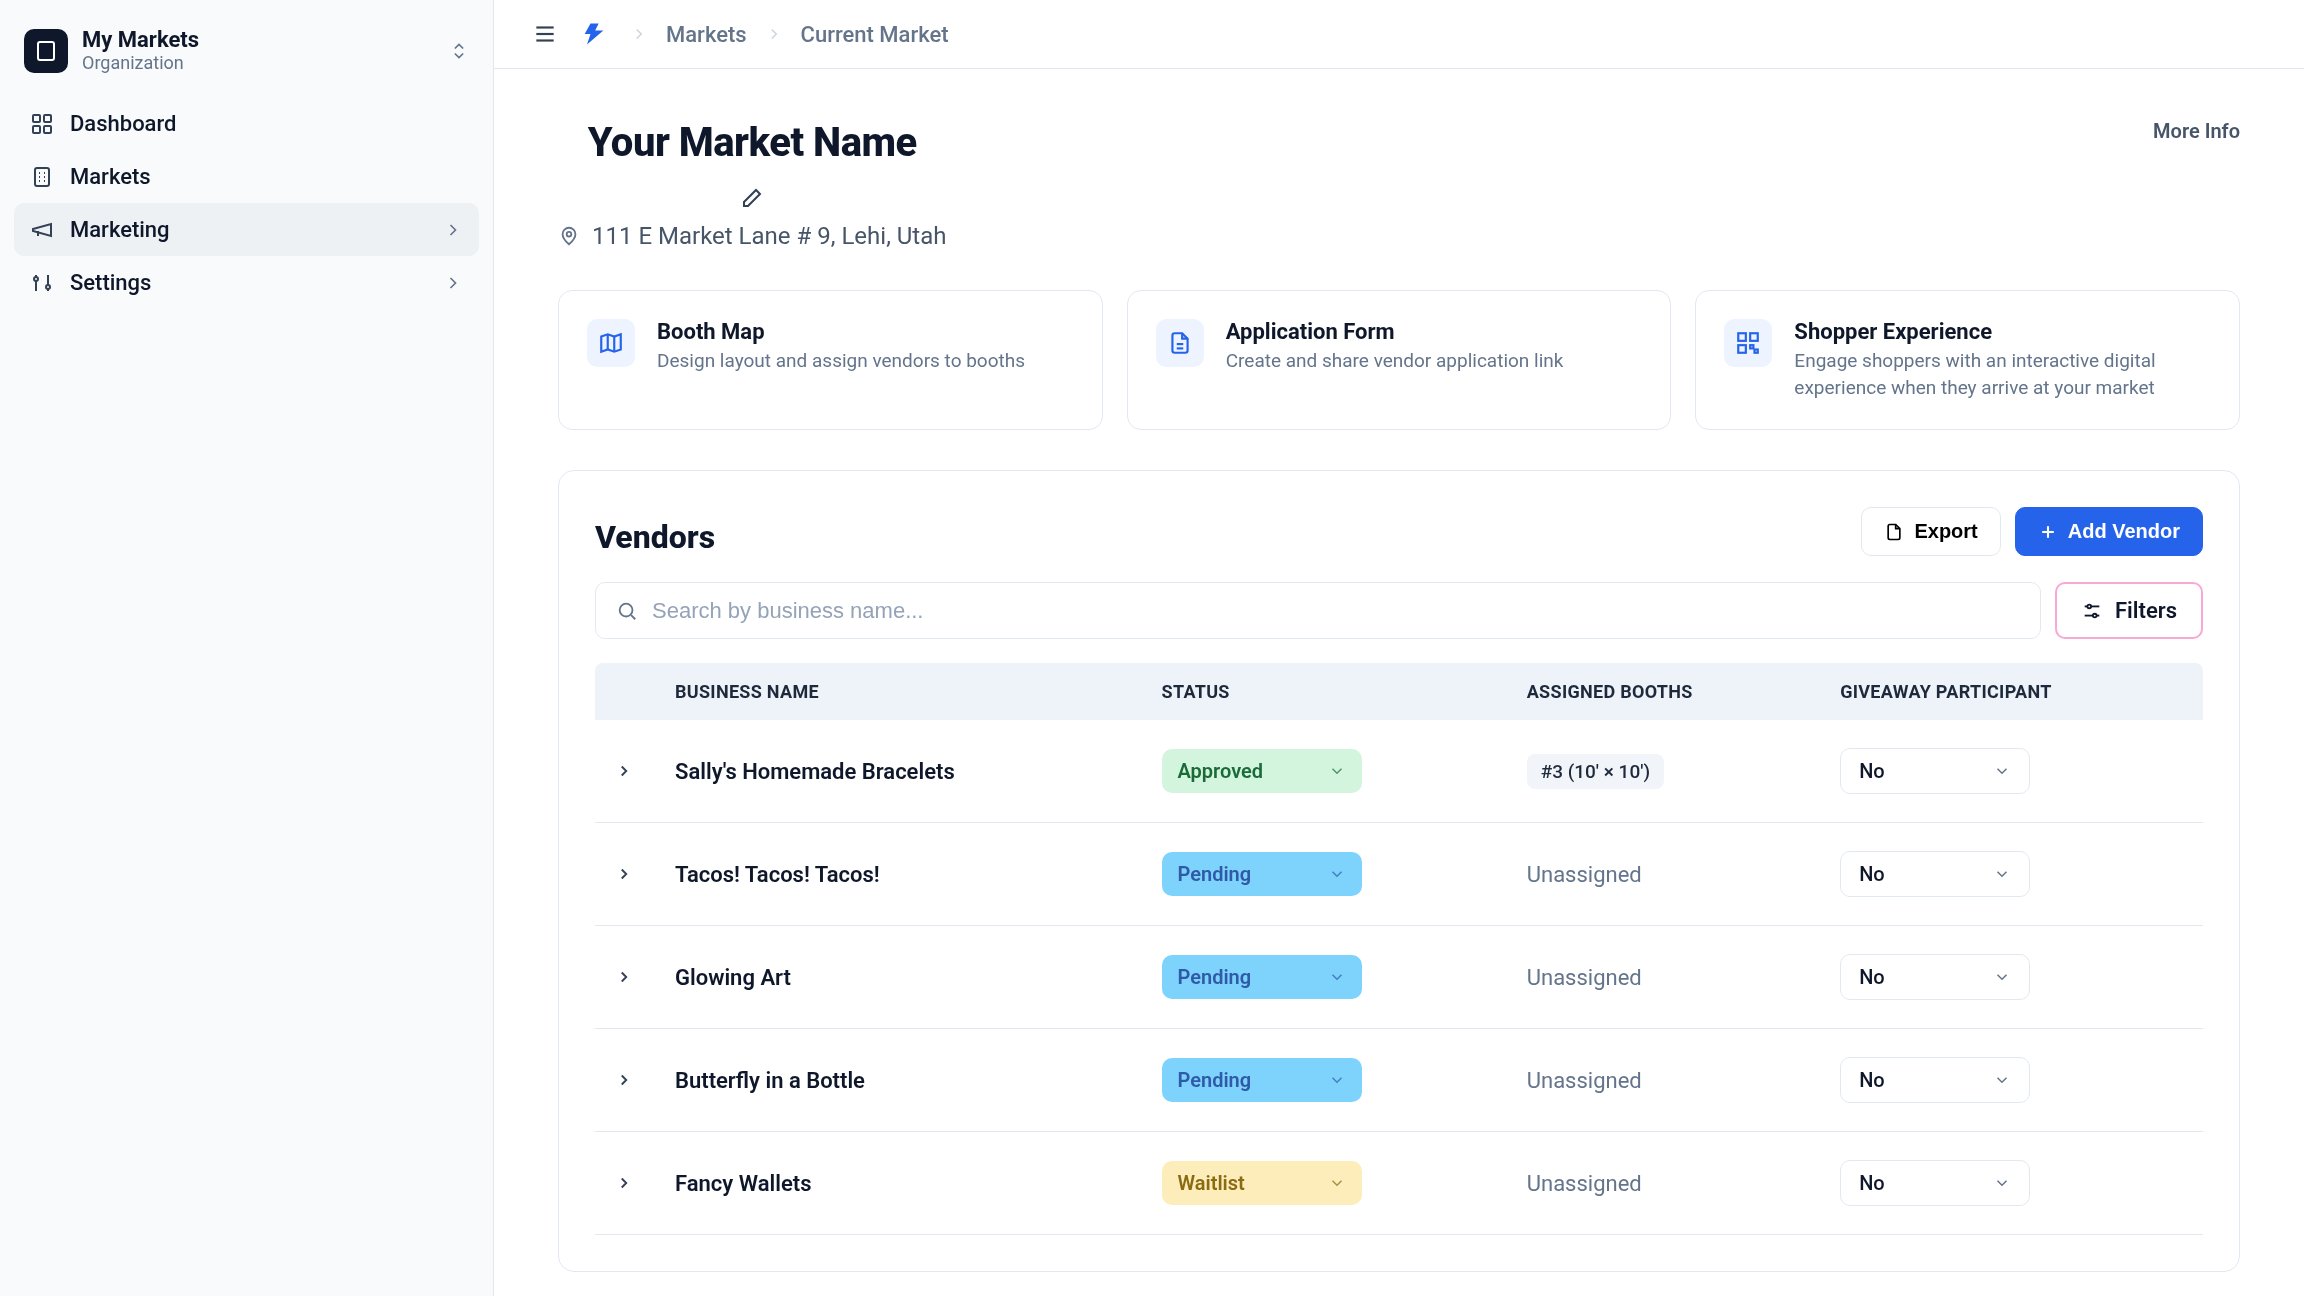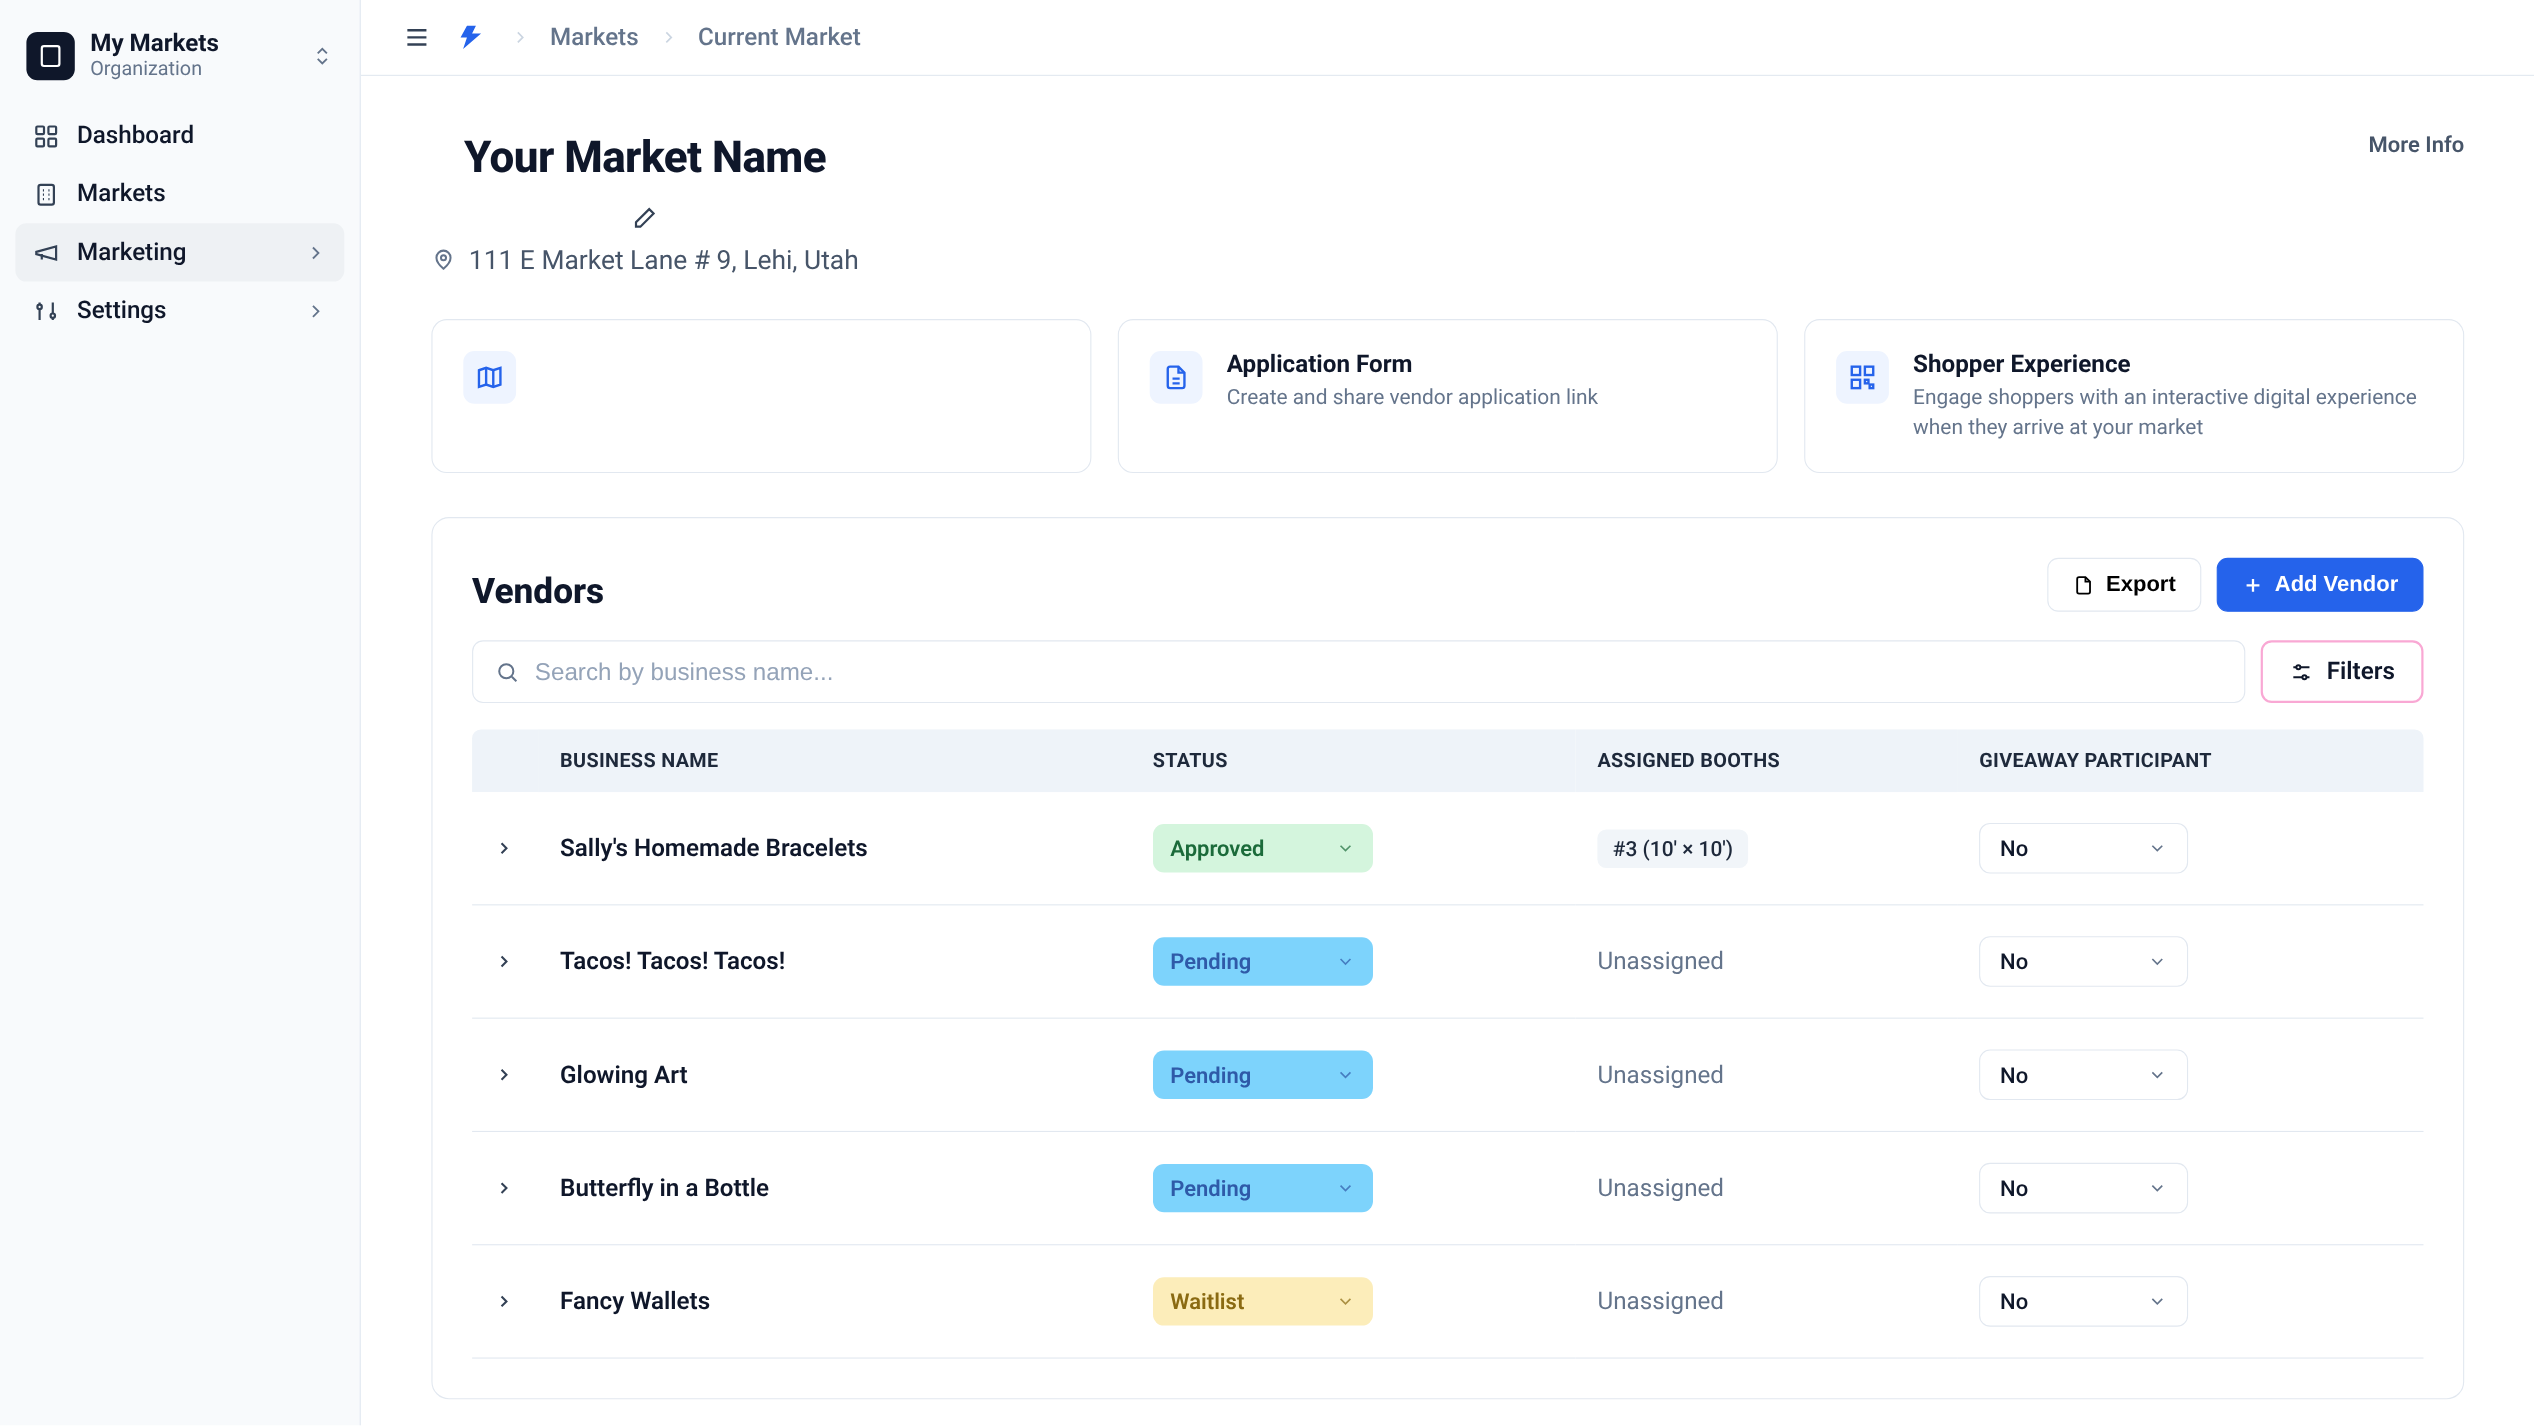--- a/index.html
+++ b/index.html
@@ -10,21 +10,21 @@
       font-size: 14px;
       width: 2304px;
       height: 1296px;
       overflow: hidden;
       transform-origin: top left;
     }
     .app { display: flex; height: 100%; }
     
     
     .sidebar {
-      width: 328px;
+      width: 494px;
       background: #f8fafc;
       border-right: 1px solid #e2e8f0;
       padding: 20px 14px;
       flex-shrink: 0;
     }
     .org-header {
       display: flex;
       align-items: center;
       gap: 14px;
       padding: 8px 10px;
@@ -379,20 +379,24 @@
       </div>
 
       <div class="cards-row">
         <div class="card">
           <div class="card-icon">
             <svg width="26" height="26" viewBox="0 0 24 24" fill="none" stroke="currentColor" stroke-width="2">
                 <polygon points="3 6 9 4 15 6 21 4 21 18 15 20 9 18 3 20 3 6"></polygon>
                 <line x1="9" y1="4" x2="9" y2="18"></line>
                 <line x1="15" y1="6" x2="15" y2="20"></line>
               </svg>
+          </div>
+          <div>
+            <div class="card-title">Booth Map</div>
+            <div class="card-desc">Design layout and assign vendors to booths</div>
           </div>
         </div>
         <div class="card">
           <div class="card-icon">
             <svg width="26" height="26" viewBox="0 0 24 24" fill="none" stroke="currentColor" stroke-width="2">
                 <path d="M14 3H7a2 2 0 00-2 2v14a2 2 0 002 2h10a2 2 0 002-2V8l-5-5z"></path>
                 <polyline points="14 3 14 8 19 8"></polyline>
                 <line x1="9" y1="13" x2="15" y2="13"></line>
                 <line x1="9" y1="17" x2="15" y2="17"></line>
               </svg>

